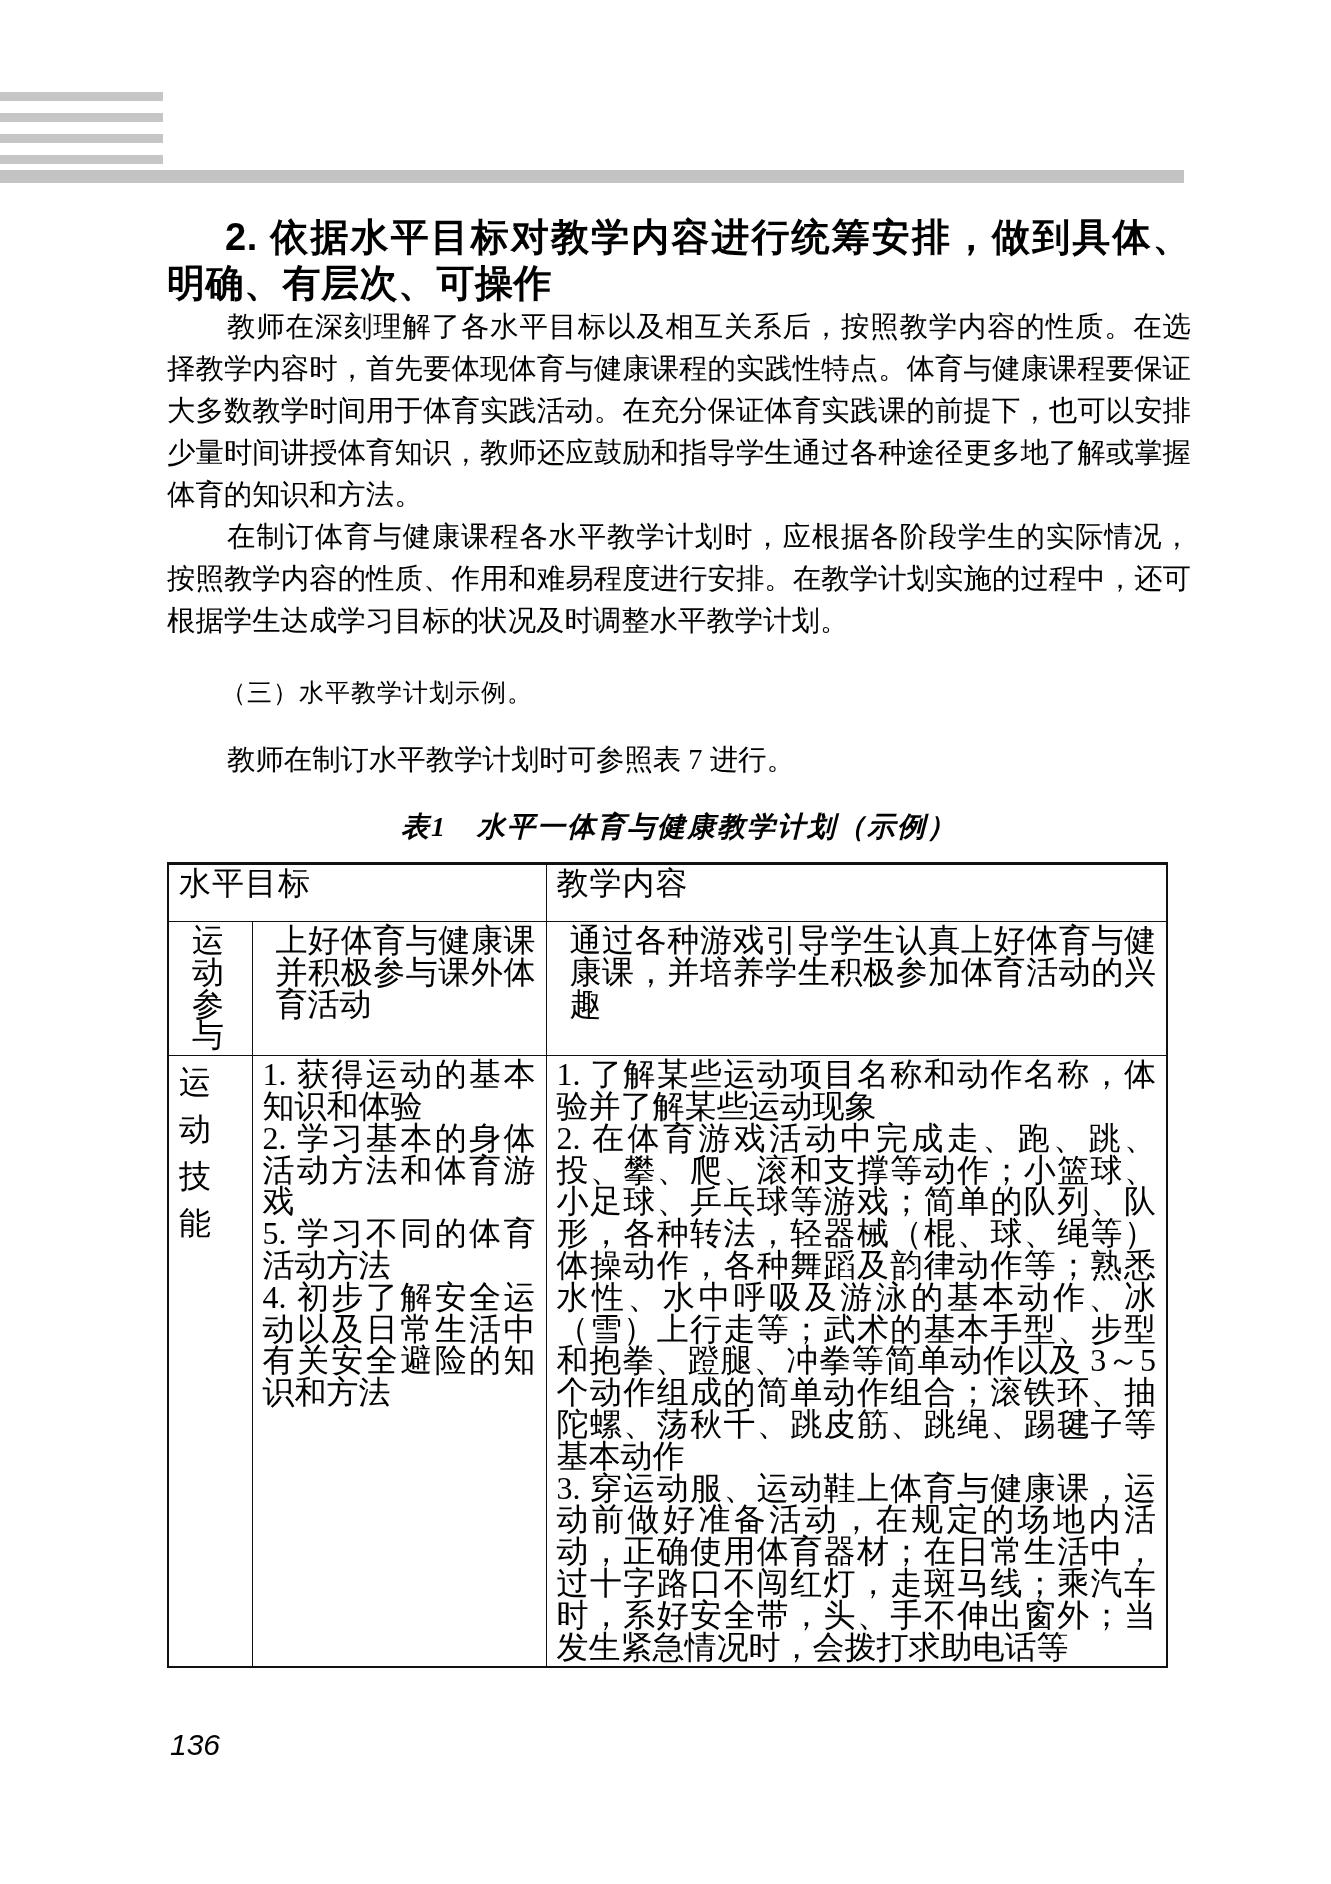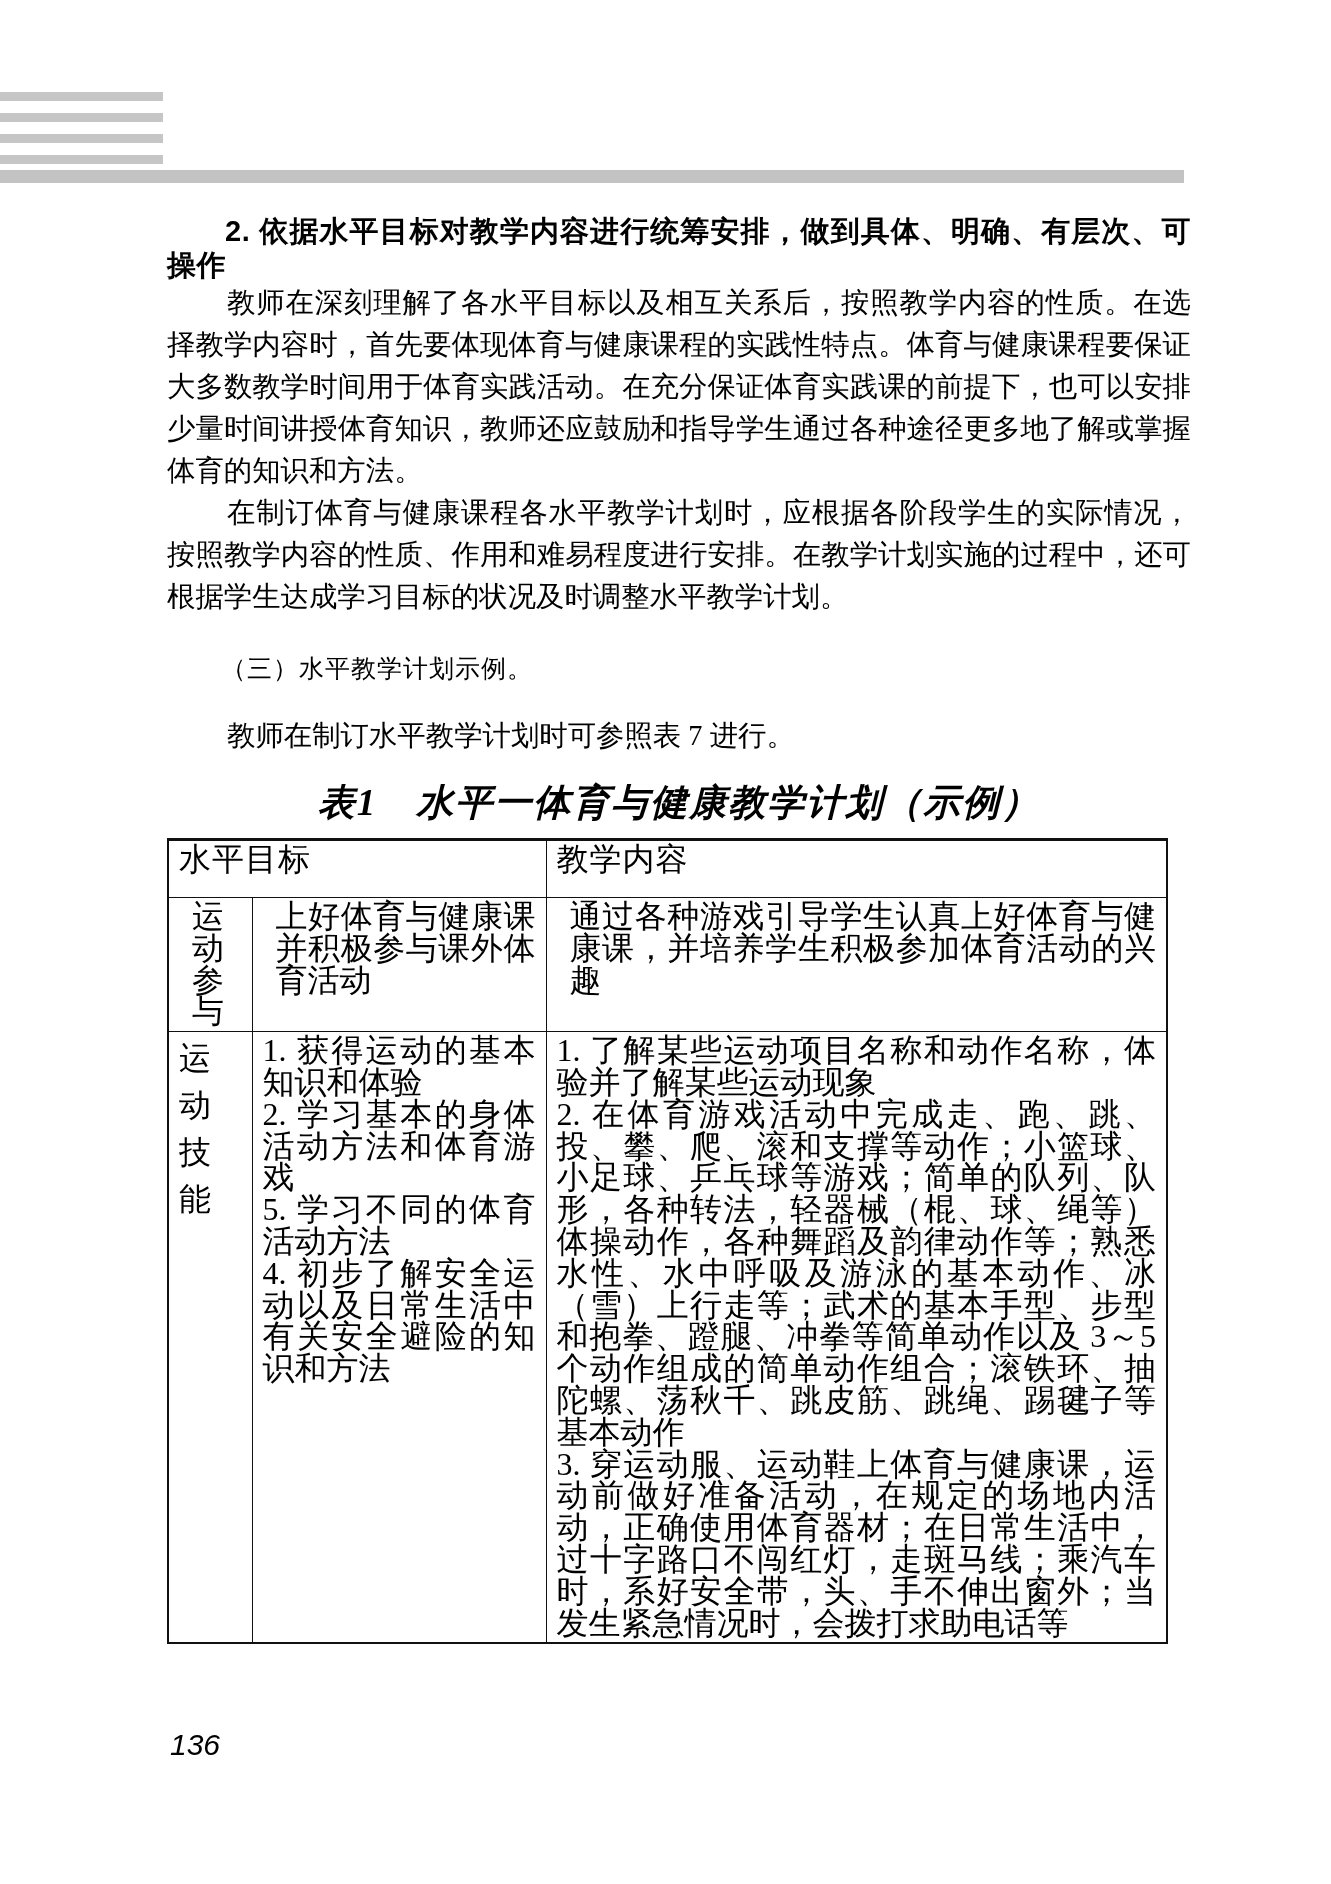--- a/index.html
+++ b/index.html
@@ -29,38 +29,38 @@
     font-size:28.4px;
     line-height:42px;
     text-align:justify;
     text-justify:inter-ideograph;
     text-indent:60px;
   }
   .noind{text-indent:0;}
   .h2{
     font-family:"Liberation Sans","DejaVu Sans",sans-serif;
     font-weight:bold;
-    font-size:29px;
+    font-size:38px;
     letter-spacing:0.5px;
-    line-height:34px;
+    line-height:46px;
     text-align:justify;
     text-indent:58px;
   }
   .h3{
     font-size:25px;
     line-height:42px;
     margin-top:30px;
     text-indent:54px;
     letter-spacing:1px;
   }
   .p4{margin-top:25px;}
   .caption{
     margin-top:26px;
     line-height:40px;
-    font-size:37px;
+    font-size:28px;
     font-weight:bold;
     font-style:italic;
     text-align:center;
     letter-spacing:2px;
   }
 
   
   table.plan{
     margin-top:15px;
     border-collapse:collapse;

